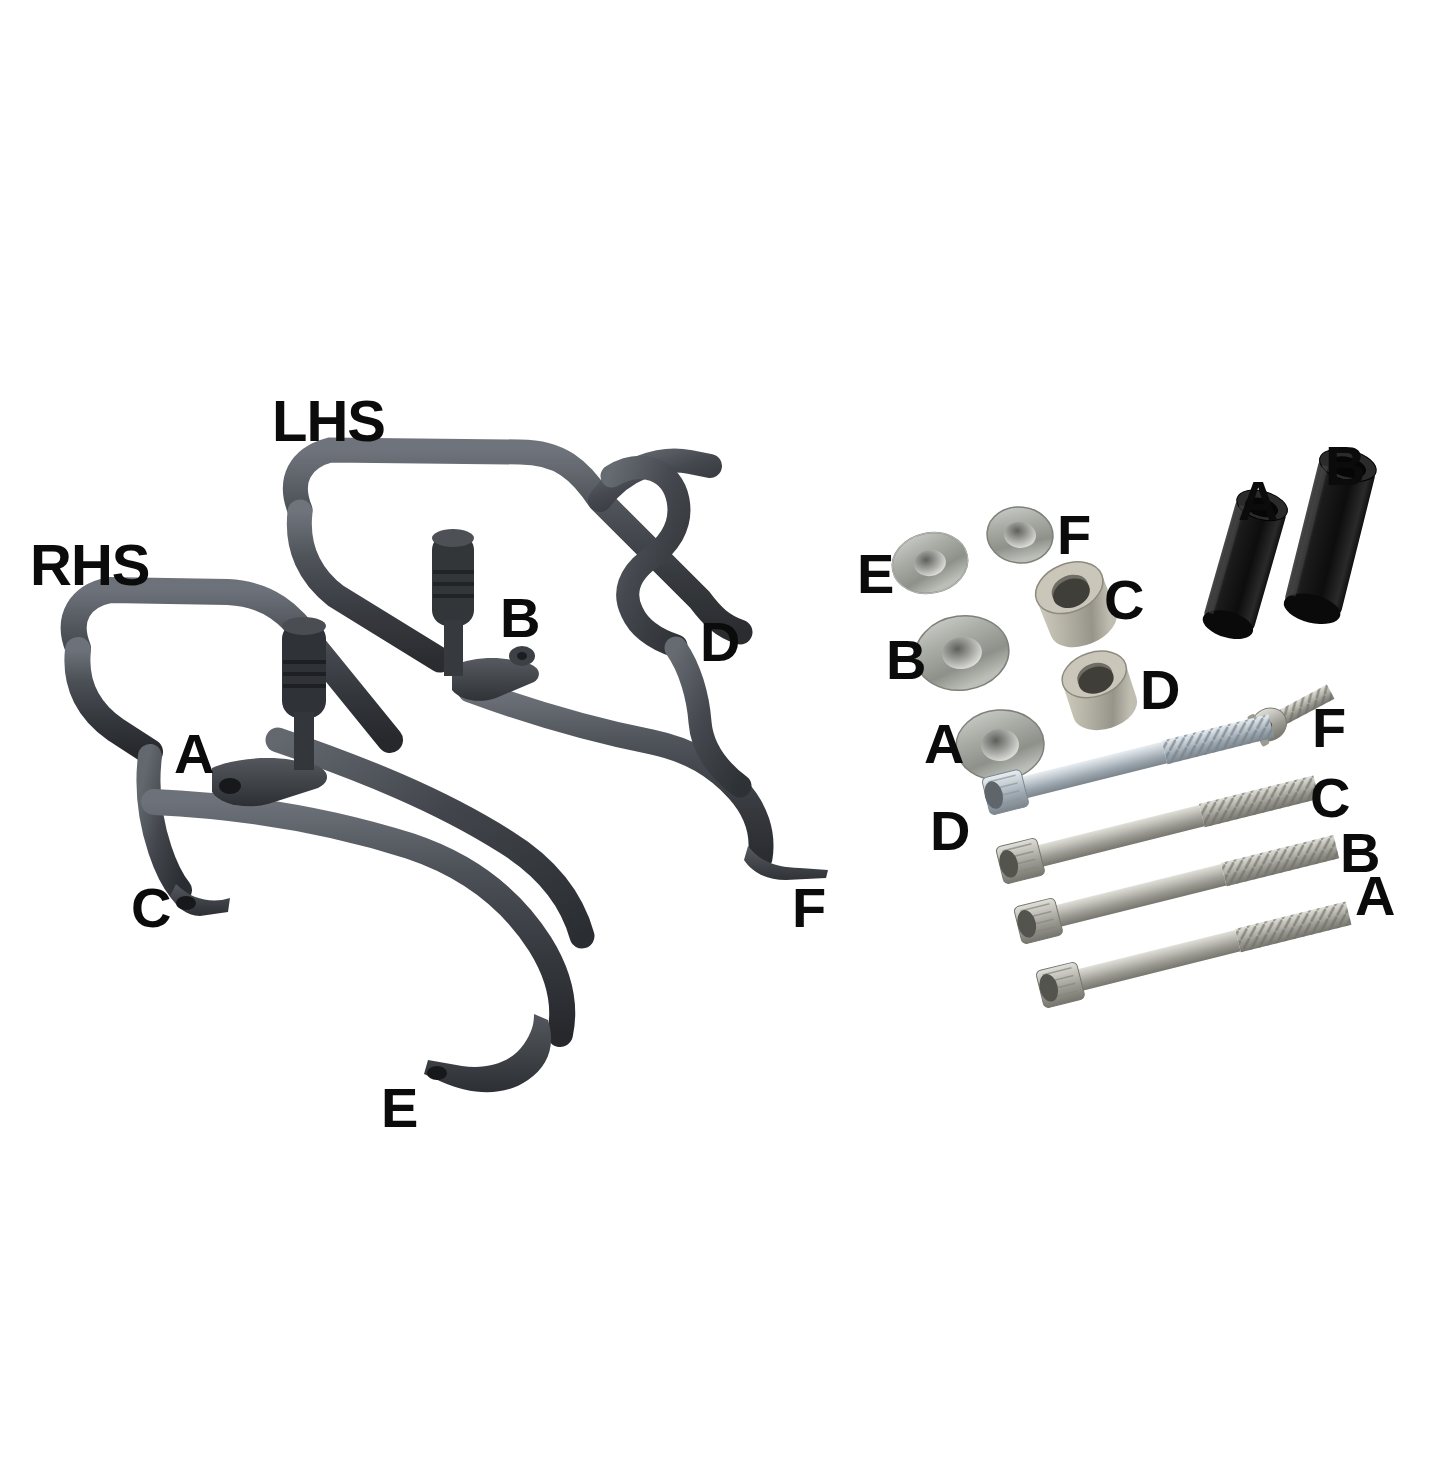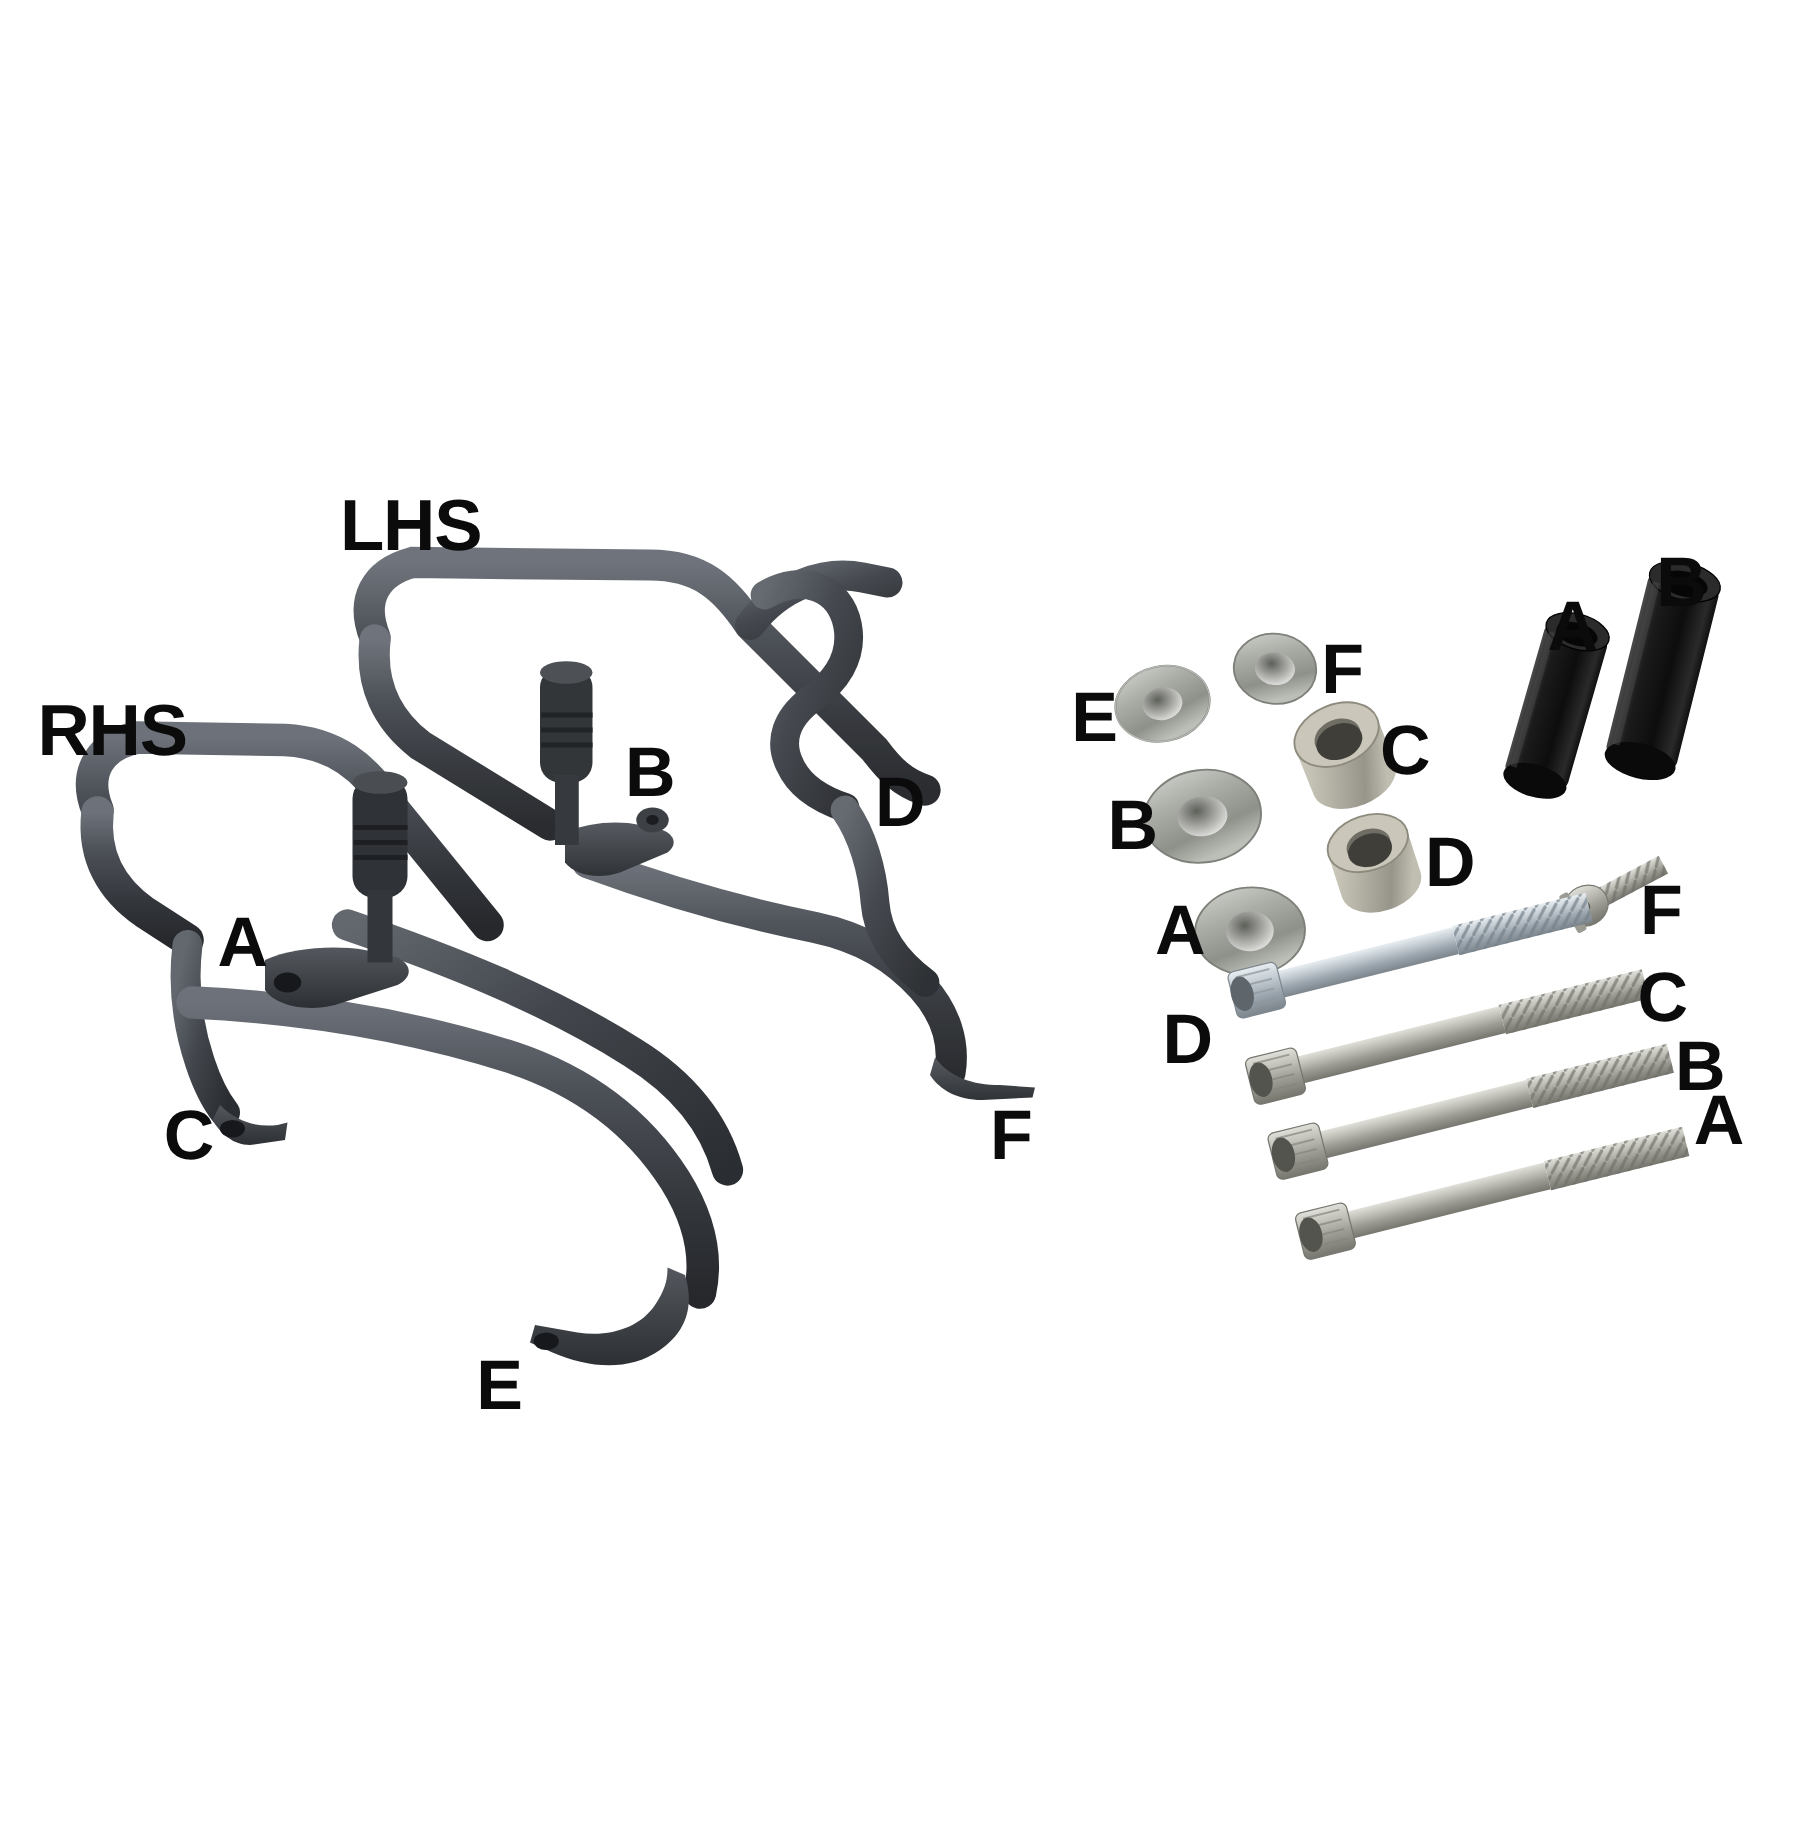--- a/index.html
+++ b/index.html
@@ -247,21 +247,21 @@
       <rect x="36" y="-11" width="168" height="22" fill="url(#boltGrad)"></rect>
       <rect x="204" y="-12" width="114" height="24" fill="url(#boltGrad)"></rect>
       <rect x="204" y="-12" width="114" height="24" fill="url(#thread)"></rect>
       <rect x="0" y="-19" width="42" height="38" rx="5" fill="url(#boltGrad)" stroke="#76766f" stroke-width="1"></rect>
       <path d="M6,-14 h30 M6,-6 h30 M6,2 h30 M6,10 h30" stroke="#86867f" stroke-width="1.6" opacity="0.7"></path>
       <ellipse cx="9" cy="0" rx="9" ry="14" fill="#54544e"></ellipse>
     </g>
   </svg>
 
   <div class="lbl side" style="left:272px;top:392px;">LHS</div>
-  <div class="lbl side" style="left:30px;top:556px;">RHS</div>
+  <div class="lbl side" style="left:30px;top:536px;">RHS</div>
 
   <div class="lbl part" style="left:174px;top:726px;">A</div>
   <div class="lbl part" style="left:500px;top:590px;">B</div>
   <div class="lbl part" style="left:131px;top:880px;">C</div>
   <div class="lbl part" style="left:700px;top:614px;">D</div>
   <div class="lbl part" style="left:381px;top:1080px;">E</div>
   <div class="lbl part" style="left:792px;top:880px;">F</div>
 
   <div class="lbl part" style="left:857px;top:546px;">E</div>
   <div class="lbl part" style="left:1057px;top:507px;">F</div>

